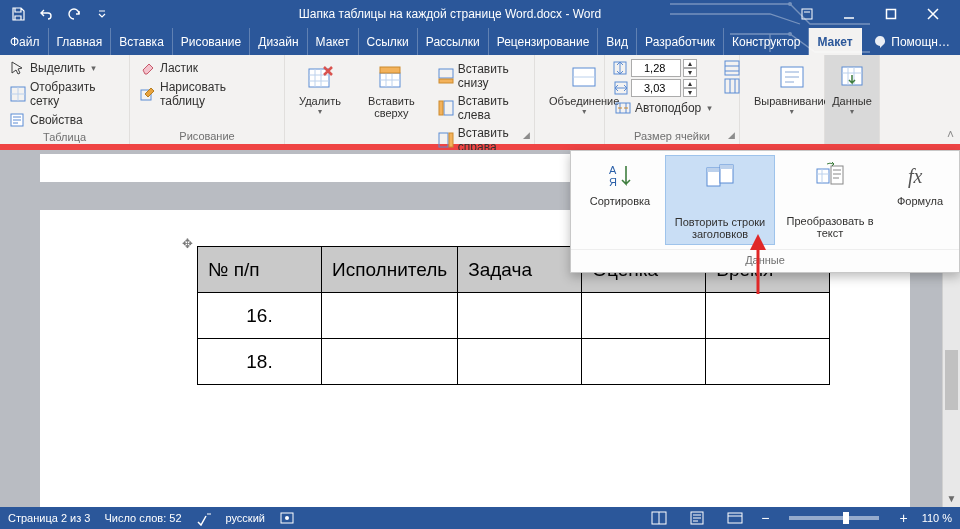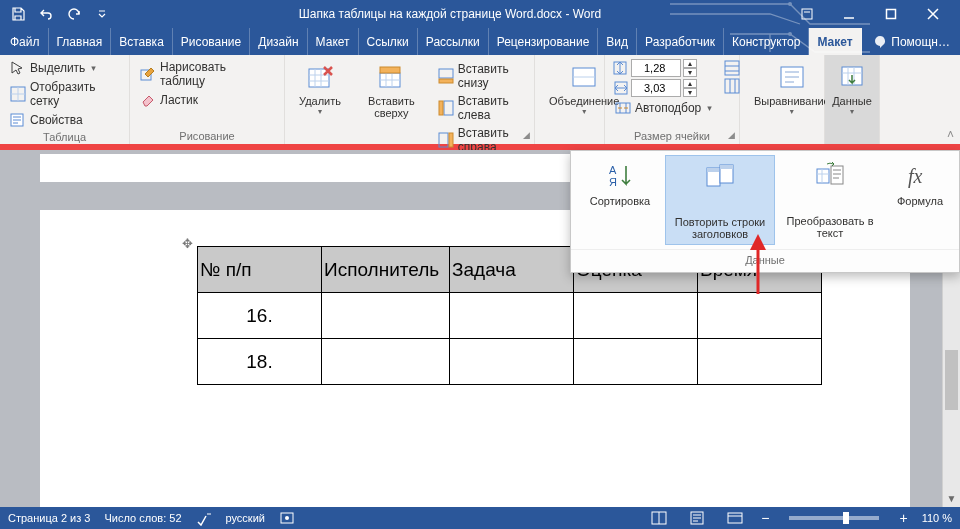--- a/index.html
+++ b/index.html
@@ -95,21 +95,21 @@
   .vscroll .thumb { position:absolute; left:2px; right:2px; top:200px; height:60px; background:#c1c1c1;}
   .vscroll .btn { position:absolute; left:0; right:0; height:18px; display:flex; align-items:center; justify-content:center; font-size:10px; color:#6b6b6b;}
   .vscroll .btn.up{ top:0;} .vscroll .btn.down{ bottom:0;}
 
   .table-anchor { position:absolute; left:142px; top:26px; font-size:13px; color:#7a7a7a;}
   table.demo {
     position:absolute; left:157px; top:36px;
     border-collapse:collapse; font-family:Arial,sans-serif; font-size:19px; color:#000;
   }
   table.demo th, table.demo td {
-    border:1.5px solid #000; padding:6px 2px; height:46px; vertical-align:middle;
+    border:1.5px solid #000; padding:6px 10px; height:46px; vertical-align:middle;
   }
   table.demo th { background:var(--selection); font-weight:400; text-align:left;}
   table.demo td.num { text-align:center;}
   table.demo col.c1{width:124px;} col.c2{width:128px;} col.c3{width:124px;}
   col.c4{width:124px;} col.c5{width:124px;}
 
   
   .statusbar {
     position:absolute; left:0; right:0; bottom:0; height:22px;
     background:var(--word-blue); color:#fff; font-size:11px;
@@ -244,33 +244,33 @@
     </div>
     <div class="group-label">Таблица</div>
   </div>
 
   <div class="group" style="width:155px">
     <div class="group-body">
       <div class="stack">
         <div class="cmd">
             <span class="ico">
               <svg width="16" height="16">
+                <path d="M3 10l6-6 4 4-6 6H5z" fill="#f4c2cc" stroke="#c65a6b"></path>
+              </svg>
+            </span>
+            <span>Ластик</span>
+          </div>
+        <div class="cmd">
+            <span class="ico">
+              <svg width="16" height="16">
                 <rect x="1" y="4" width="10" height="10" stroke="#5b8bd4" fill="none"></rect>
                 <path d="M11 2l3 3-6 6-3-3z" fill="#e8a33d" stroke="#b57c1e"></path>
               </svg>
             </span>
             <span>Нарисовать таблицу</span>
-          </div>
-        <div class="cmd">
-            <span class="ico">
-              <svg width="16" height="16">
-                <path d="M3 10l6-6 4 4-6 6H5z" fill="#f4c2cc" stroke="#c65a6b"></path>
-              </svg>
-            </span>
-            <span>Ластик</span>
           </div>
       </div>
     </div>
     <div class="group-label">Рисование</div>
   </div>
 
   <div class="group" style="width:250px;position:relative">
     <div class="group-body">
       <div class="big-cmd">
         <span class="ico">

